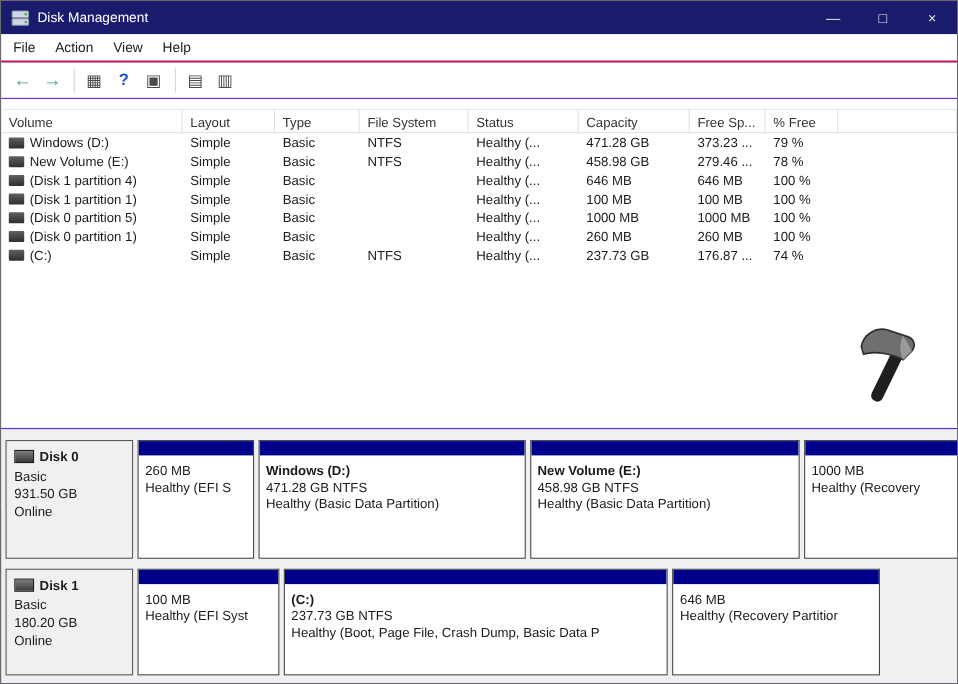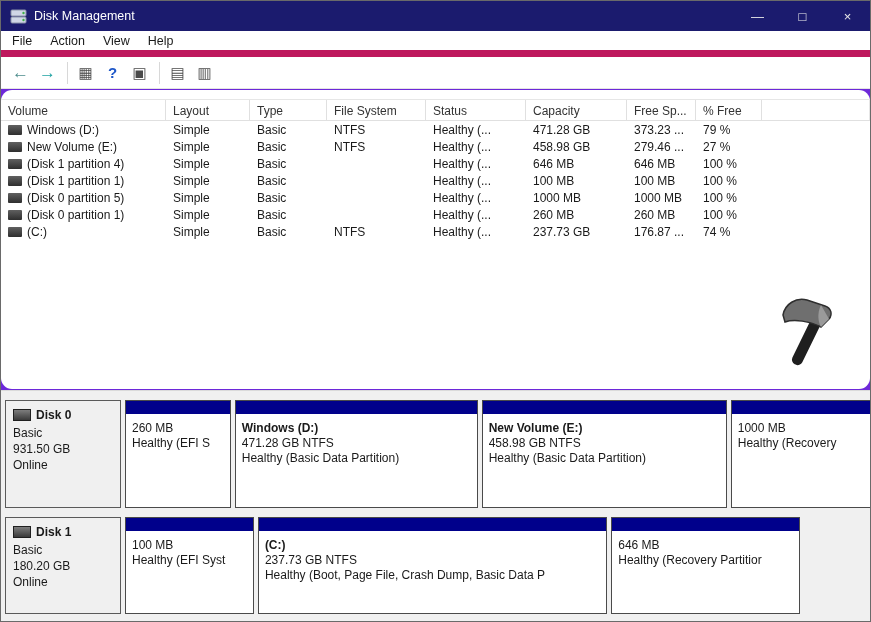--- a/index.html
+++ b/index.html
@@ -10,31 +10,31 @@
     color:#1a1a1a; background:#6d28d9; overflow:hidden;
     border:1px solid #6a6a6a;
   }
   
   .titlebar { height:30px; background:#1b1b6e; color:#fff; display:flex; align-items:center; padding-left:9px; }
   .app-icon { width:17px; height:15px; margin-right:7px; flex:none; }
   .title-text { font-size:12.5px; flex:1; white-space:nowrap; }
   .win-controls { display:flex; height:100%; }
   .win-btn { width:45px; height:100%; display:flex; align-items:center; justify-content:center; font-size:13px; color:#e9e9e9; }
   
-  .menubar { height:26px; display:flex; align-items:stretch; font-size:12.5px; background:#fff; border-bottom:7px solid #be185d; padding-left:2px; }
+  .menubar { height:26px; display:flex; align-items:stretch; font-size:12.5px; background:#fff; border-bottom:2px solid #be185d; padding-left:2px; }
   .menu-item { display:flex; align-items:center; padding:0 9px; }
   
   .toolbar { height:32px; display:flex; align-items:center; background:#fff; border-bottom:1px solid #e4e4e4; padding-left:7px; }
   .tb-icon { width:25px; height:24px; display:flex; align-items:center; justify-content:center; font-size:15px; color:#4a4a4a; margin-right:2px; }
   .tb-back { color:#4d8c8c; font-weight:bold; font-size:17px; }
   .tb-fwd  { color:#21a3a3; font-weight:bold; font-size:17px; }
   .tb-help { color:#1d56c8; font-weight:bold; font-size:15px; }
   .tb-sep { width:1px; height:22px; background:#d8d8d8; margin:0 5px; flex:none; }
   
-  .listview { position:absolute; top:89px; left:0; right:0; height:299px; background:#fff; font-size:12px;border-radius:11px; }
+  .listview { position:absolute; top:89px; left:0; right:0; height:299px; background:#fff; font-size:12px; }
   .lv-header { display:flex; height:22px; margin-top:9px; border-top:1px solid #e6e6e6; border-bottom:1px solid #e0e0e0; color:#333; }
   .lv-h { border-right:1px solid #e0e0e0; padding:4px 0 0 7px; white-space:nowrap; overflow:hidden; flex:none; }
   .lv-row { display:flex; height:17px; align-items:center; }
   .lv-c { padding-left:7px; white-space:nowrap; overflow:hidden; flex:none; }
   .col-volume{width:165px} .col-layout{width:84px} .col-type{width:77px}
   .col-fs{width:99px} .col-status{width:100px} .col-capacity{width:101px}
   .col-free{width:69px} .col-pct{width:66px} .col-extra{flex:1 1 auto; border-right:1px solid #e6e6e6;}
   .vol-cell { display:flex; align-items:center; }
   .vol-icon { display:inline-block; width:14px; height:10px; background:linear-gradient(#606060,#2e2e2e); border-radius:1px; margin-right:5px; flex:none; }
   
@@ -124,21 +124,21 @@
       <div class="lv-c col-volume vol-cell">
           <span class="vol-icon"></span>
           <span>New Volume (E:)</span>
         </div>
       <div class="lv-c col-layout">Simple</div>
       <div class="lv-c col-type">Basic</div>
       <div class="lv-c col-fs">NTFS</div>
       <div class="lv-c col-status">Healthy (...</div>
       <div class="lv-c col-capacity">458.98 GB</div>
       <div class="lv-c col-free">279.46 ...</div>
-      <div class="lv-c col-pct">27 %</div>
+      <div class="lv-c col-pct">78 %</div>
     </div>
     <div class="lv-row">
       <div class="lv-c col-volume vol-cell">
           <span class="vol-icon"></span>
           <span>(Disk 1 partition 4)</span>
         </div>
       <div class="lv-c col-layout">Simple</div>
       <div class="lv-c col-type">Basic</div>
       <div class="lv-c col-fs"></div>
       <div class="lv-c col-status">Healthy (...</div>

